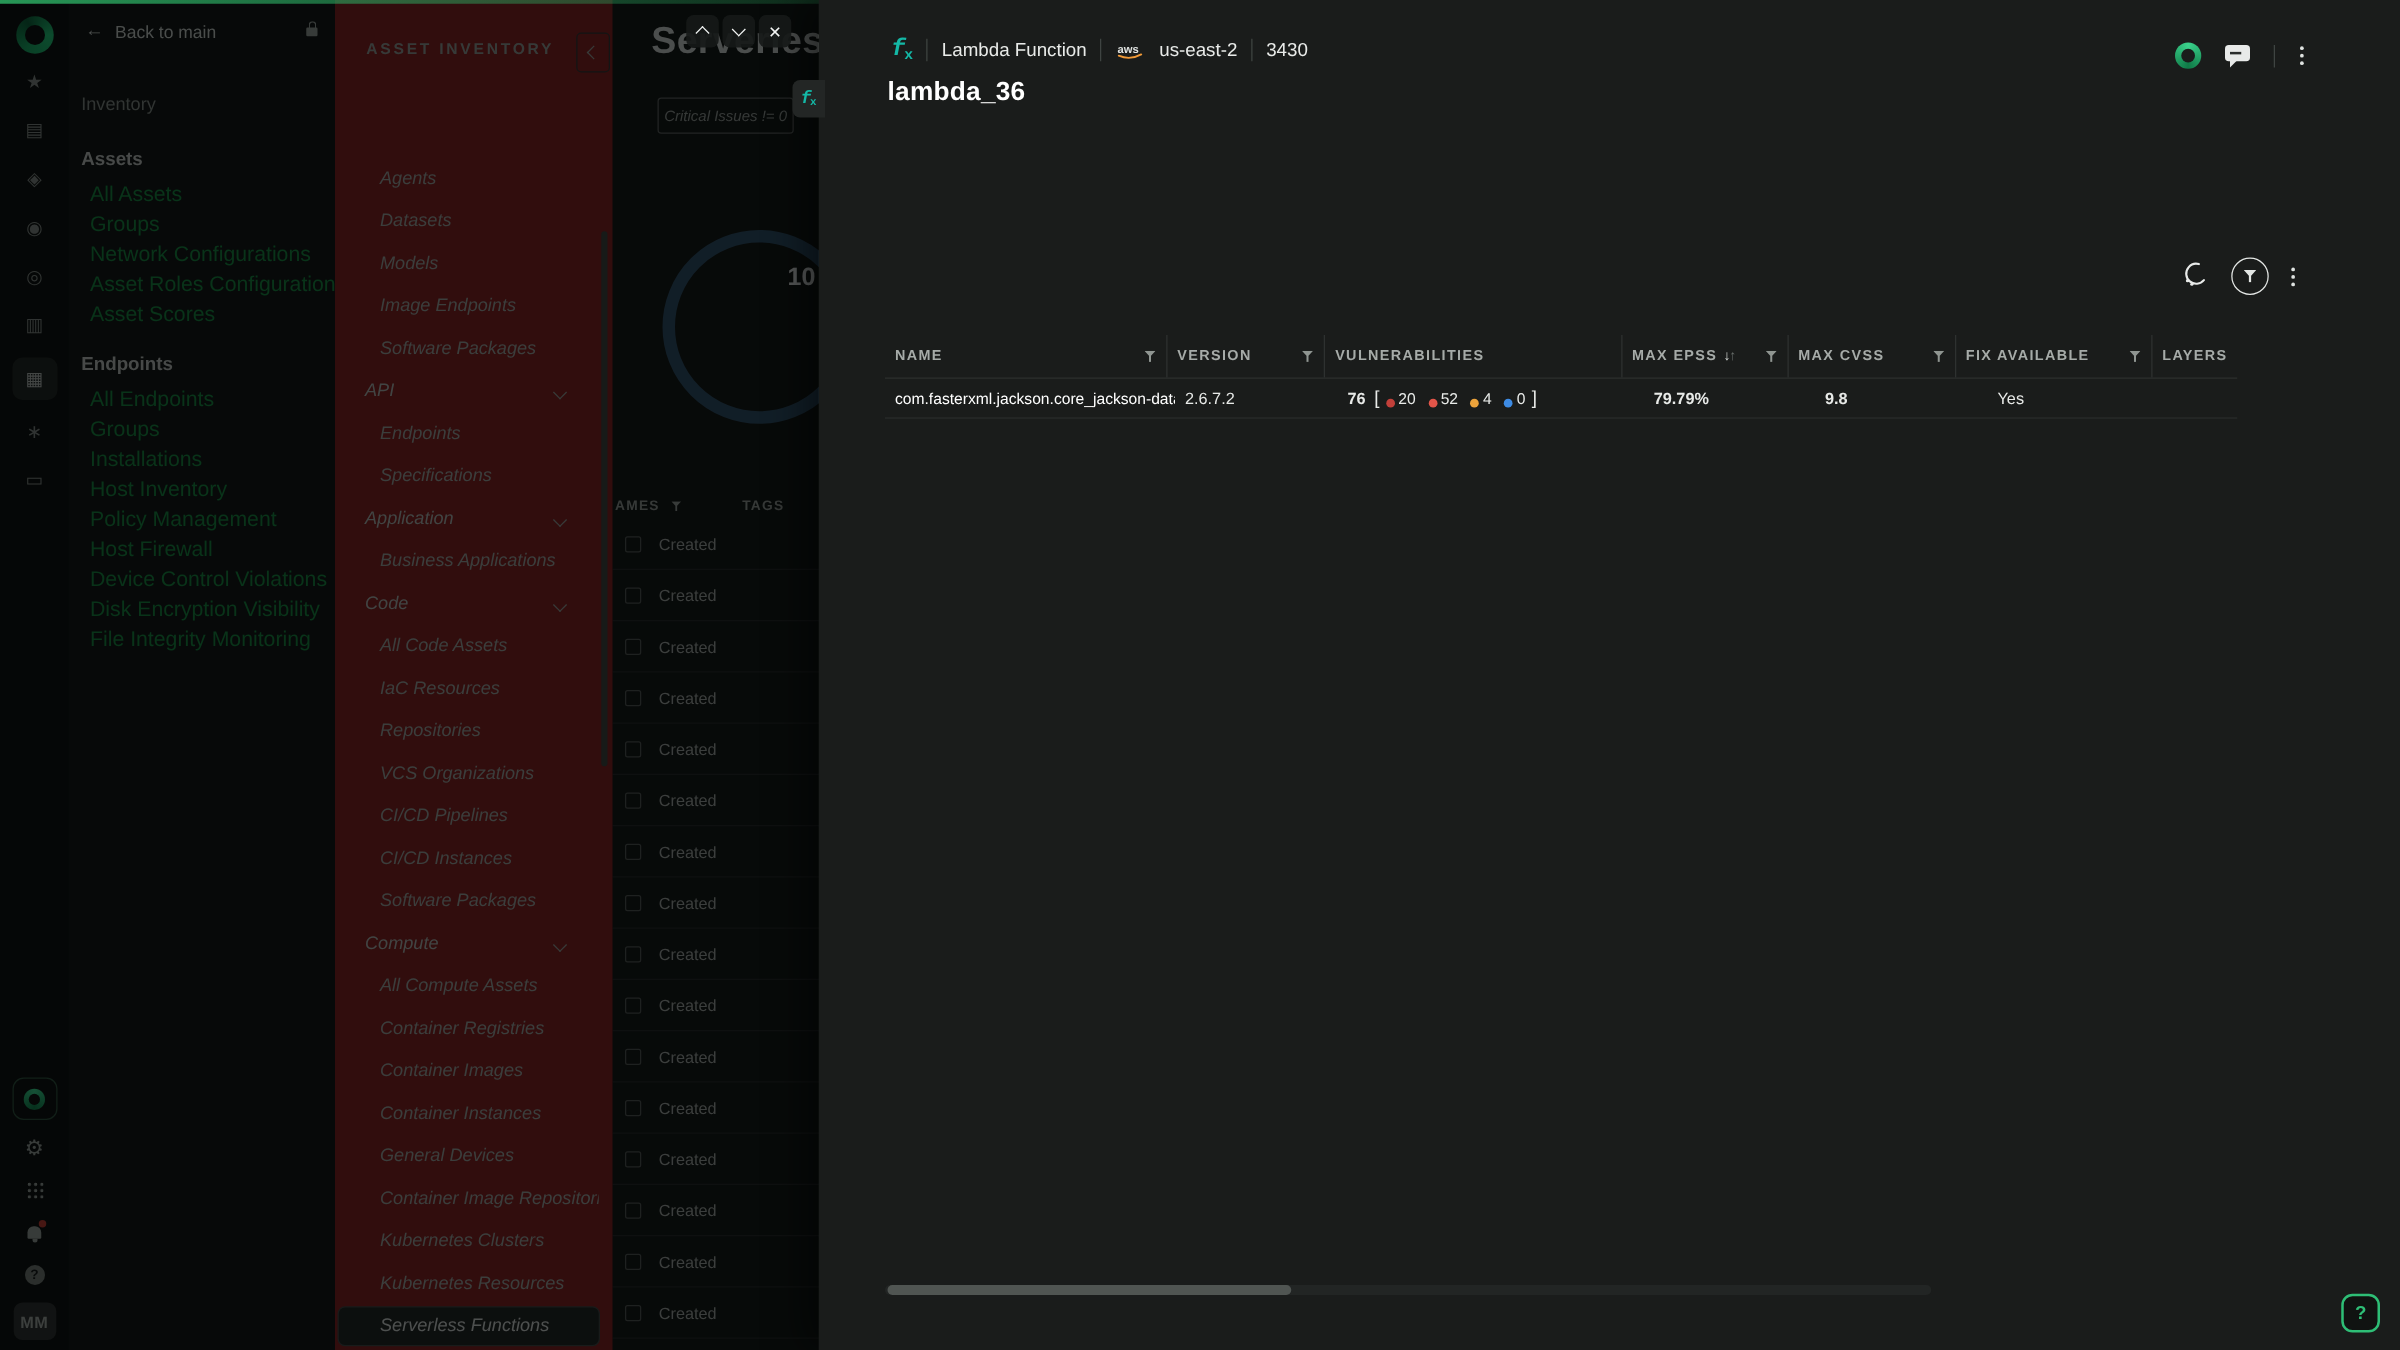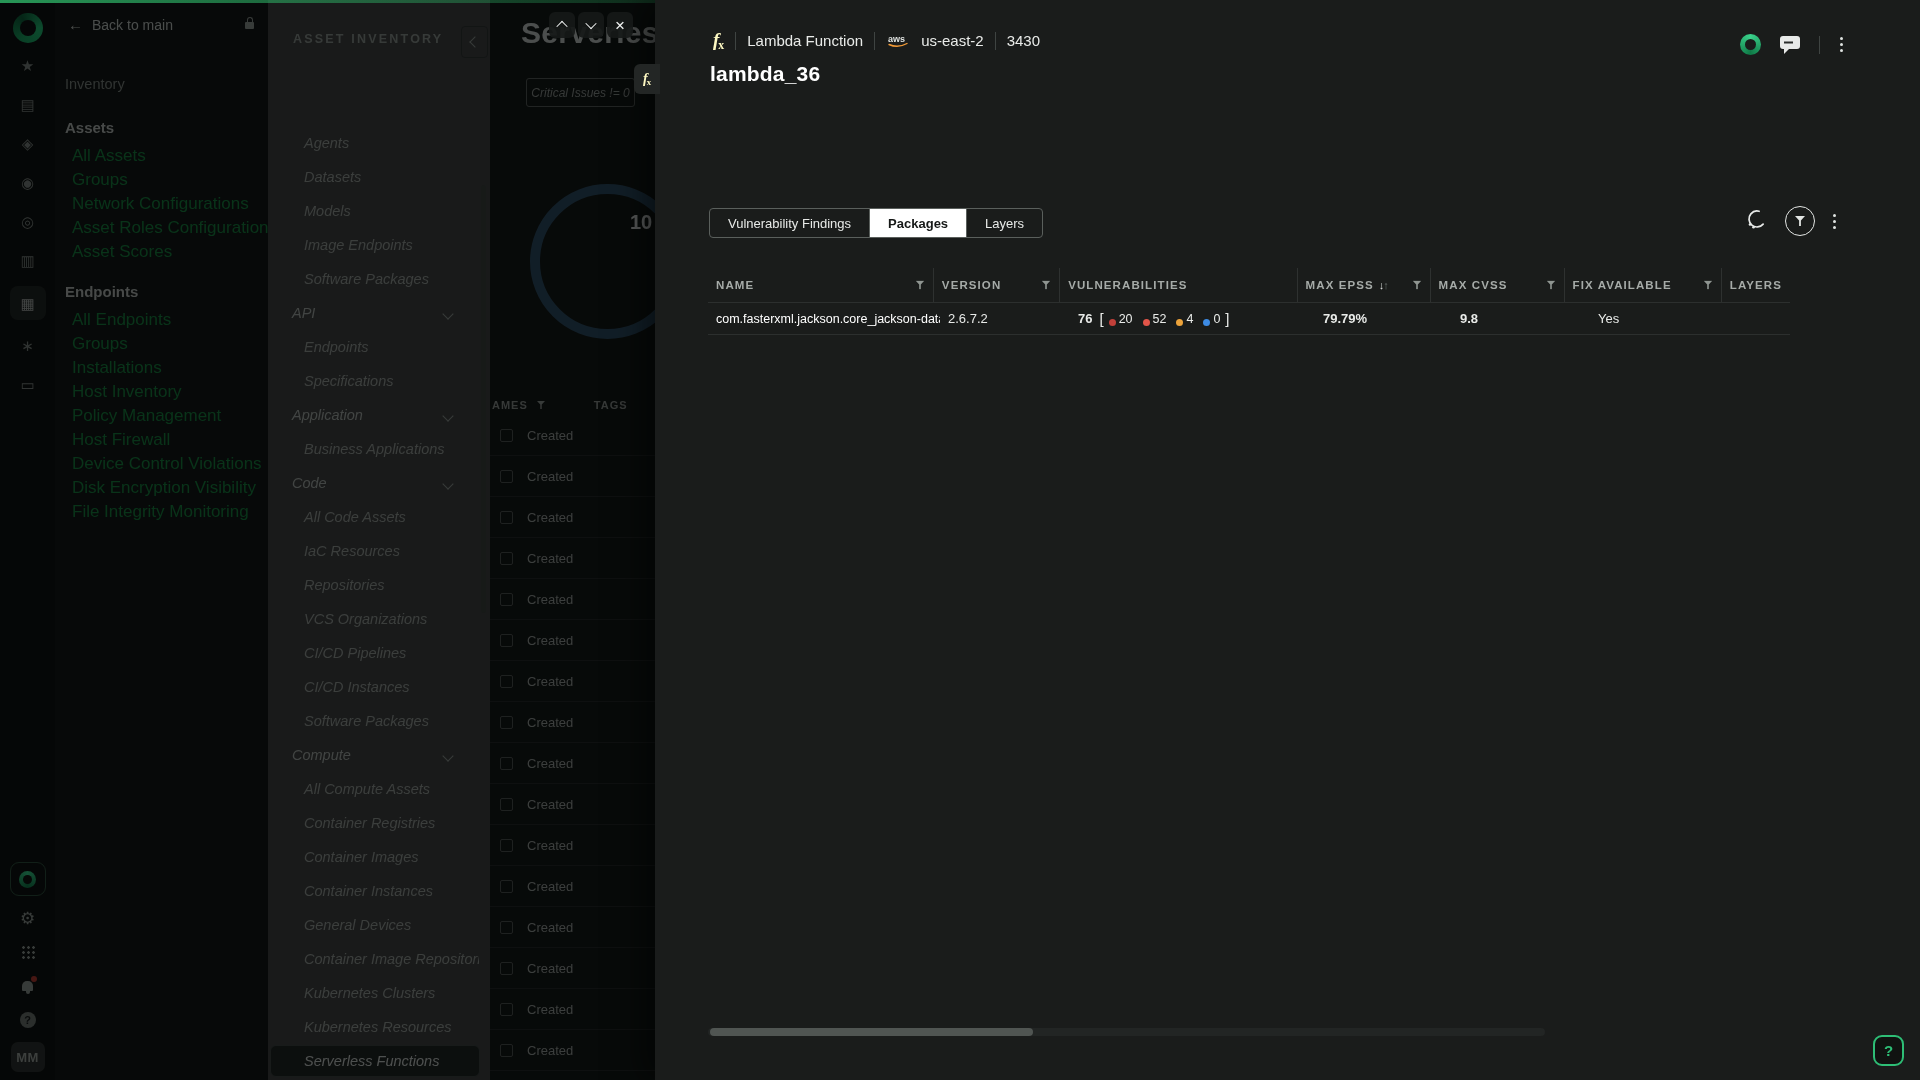--- a/index.html
+++ b/index.html
@@ -41,21 +41,21 @@
   .back-row{position:absolute;left:13px;top:16px;display:flex;align-items:center;gap:9px;font-size:14px;color:#bfc4c1;cursor:pointer;}
   .back-arrow{font-size:15px;color:#bfc4c1;}
   .lock{position:absolute;right:14px;top:22px;width:9px;height:7px;background:#8f9591;border-radius:1px;}
   .lock::before{content:"";position:absolute;left:1.5px;top:-5px;width:4px;height:5px;border:1.5px solid #8f9591;border-bottom:none;border-radius:4px 4px 0 0;}
   .nav-list{position:absolute;left:0;top:72px;right:0;}
   .nav-entry{height:24px;line-height:24px;font-size:17px;color:#15803d;padding-left:17px;white-space:nowrap;cursor:pointer;}
   .nav-entry.t-label{color:#7d837f;font-size:14.5px;padding-left:10px;margin-bottom:20px;}
   .nav-entry.t-heading{color:#b7bcb9;font-size:15px;font-weight:700;padding-left:10px;margin-top:16px;margin-bottom:4px;cursor:default;}
 
   
-  .panel2{position:absolute;left:268px;top:0;width:222px;height:1080px;background:#404040;z-index:10;}
+  .panel2{position:absolute;left:268px;top:0;width:222px;height:1080px;background:#7f1d1d;z-index:10;}
   .p2-title{position:absolute;left:25px;top:32px;font-size:12.5px;font-weight:700;letter-spacing:2.2px;color:#8d938f;}
   .collapse-btn{position:absolute;right:2px;top:26px;width:25px;height:30px;border:1px solid #2e3230;border-radius:4px;
     display:flex;align-items:center;justify-content:center;cursor:pointer;}
   .chev{width:7px;height:7px;border-right:1.5px solid #8f9591;border-bottom:1.5px solid #8f9591;display:inline-block;}
   .chev.left{transform:rotate(135deg);}
   .chev.down{transform:rotate(45deg);}
   .chev.sm{width:5px;height:5px;}
   .p2-search{position:absolute;left:0;top:80px;right:0;height:42px;display:flex;align-items:center;
     padding:0 14px 0 18px;border-bottom:1px solid #262928;box-sizing:border-box;gap:10px;}
   .search-input{flex:1;min-width:0;background:transparent;border:none;outline:none;color:#c6cac7;
@@ -92,21 +92,21 @@
   .top-glow{position:absolute;left:0;top:0;width:860px;height:3px;z-index:45;
     background:linear-gradient(90deg,rgba(45,175,100,.85),rgba(45,175,100,0));}
   .float-btn{position:absolute;top:12px;width:26px;height:26px;background:rgba(22,25,24,.92);border-radius:6px;
     display:flex;align-items:center;justify-content:center;z-index:80;cursor:pointer;}
   .float-btn .chev{border-color:#f2f4f3;}
   .float-btn .chev.up{transform:rotate(-135deg) translate(-1px,-1px);}
   .float-btn .chev.down{transform:rotate(45deg) translate(-1px,-1px);}
   .float-x{font-size:17px;color:#f2f4f3;line-height:1;}
   .fx-badge{position:absolute;left:634px;top:64px;width:26px;height:30px;background:#232625;border-radius:6px 0 0 6px;
     display:flex;align-items:center;justify-content:center;z-index:80;}
-  .fx{color:#fef9c3;font-family:Liberation Serif, serif;line-height:1;white-space:nowrap;}
+  .fx{color:#14b8a6;font-family:Liberation Mono, monospace;line-height:1;white-space:nowrap;}
   .fx i{font-style:italic;font-weight:700;font-size:1em;}
   .fx sub{font-size:.62em;font-weight:700;vertical-align:-0.25em;margin-left:-1px;}
 
   
   .drawer{position:absolute;left:655px;top:0;width:1265px;height:1080px;background:#1a1c1b;z-index:60;
     box-shadow:-12px 0 30px rgba(0,0,0,.5);}
   .d-head{position:absolute;left:58px;top:30px;display:flex;align-items:center;gap:11px;font-size:15px;color:#e9ebe9;}
   .d-head .fx{font-size:19px;}
   .vdiv{width:1px;height:18px;background:#3f4442;}
   .d-head-icons{position:absolute;left:1085px;top:34px;display:flex;align-items:center;gap:18px;}
@@ -528,26 +528,20 @@
       <span class="kebab">
           <i></i>
           <i></i>
           <i></i>
         </span>
     </div>
 
     <div class="d-title">lambda_36</div>
 
 
-    <div class="d-subtabs">
-
-    <div class="subtab">Vulnerability Findings</div>
-        <div class="subtab selected">Packages</div>
-        <div class="subtab">Layers</div>
-      </div>
 
     <div class="d-toolbar">
       <span>
         <svg width="24" height="24" viewBox="0 0 24 24">
           <circle cx="12" cy="12" r="8" fill="none" stroke="#e8eae9" stroke-width="1.7" stroke-dasharray="34 16" stroke-linecap="round" transform="rotate(40 12 12)"></circle>
           <circle cx="5" cy="17.5" r="1.3" fill="#e8eae9"></circle>
           <circle cx="8.5" cy="20.3" r="1.3" fill="#e8eae9"></circle>
         </svg>
       </span>
       <span class="filter-circle">

